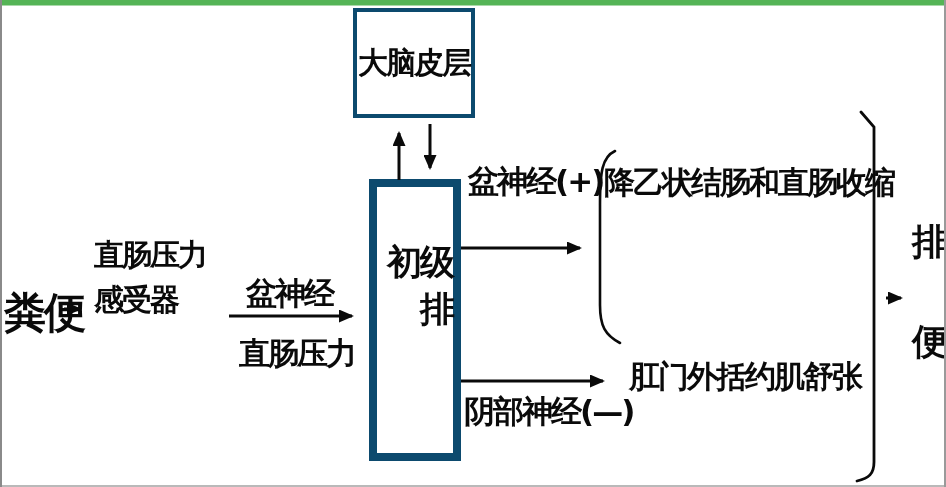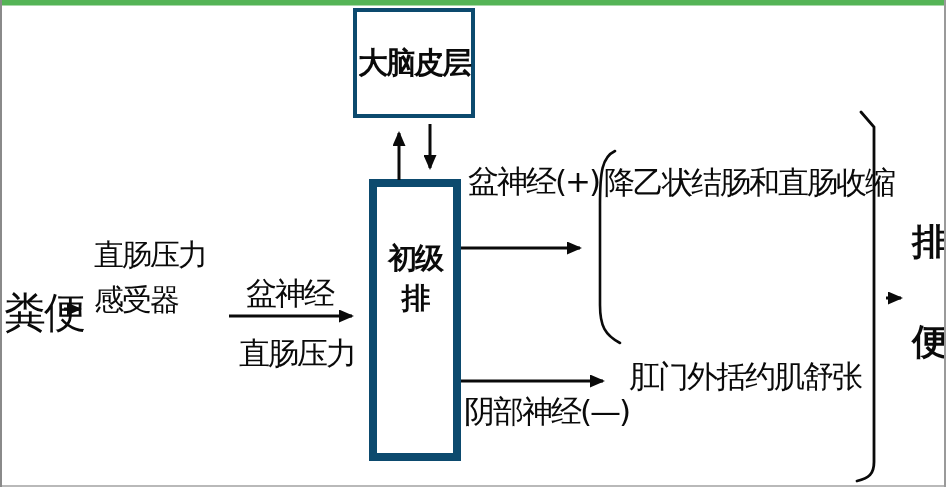--- a/index.html
+++ b/index.html
@@ -19,41 +19,41 @@
     background:#55b456;
     border-bottom:1px solid #a9d9a9;
   }
   #bottomline{
     position:absolute;left:0;bottom:0;width:100%;height:2px;
     background:#b9b9b9;
   }
   .lbl{
     position:absolute;
     font-size:31px;
-    font-weight:400;
+    font-weight:700;
     letter-spacing:-2px;
     white-space:nowrap;
     line-height:1.15;
   }
   .box{
     position:absolute;
     border:8px solid #0c4a6e;
     box-sizing:border-box;
     text-align:center;
   }
   #cortex-box{
     left:351px;top:8px;width:122px;height:110px;
     border-width:4px;
     display:flex;align-items:center;justify-content:center;
   }
   #center-box{
     left:367px;top:179px;width:92px;height:282px;
   }
-  .center-line{position:absolute;left:0;width:100%;text-align:center;
-    font-size:29px;font-weight:600;letter-spacing:-2px;}
+  .center-line{position:absolute;left:0;width:100%;text-align:right;
+    font-size:35px;font-weight:600;letter-spacing:-2px;}
   #center-line1{top:52px;}
   #center-line2{top:150px;}
   #cortex-label{font-size:30px;font-weight:600;letter-spacing:-2px;}
   #receptor{left:92px;top:232px;width:104px;font-size:30px;line-height:1.5;}
   #overlay{position:absolute;left:0;top:0;pointer-events:none;}
   .outcome{position:absolute;left:910px;font-size:36px;font-weight:600;}
 </style>
 </head>
 <body>
 

